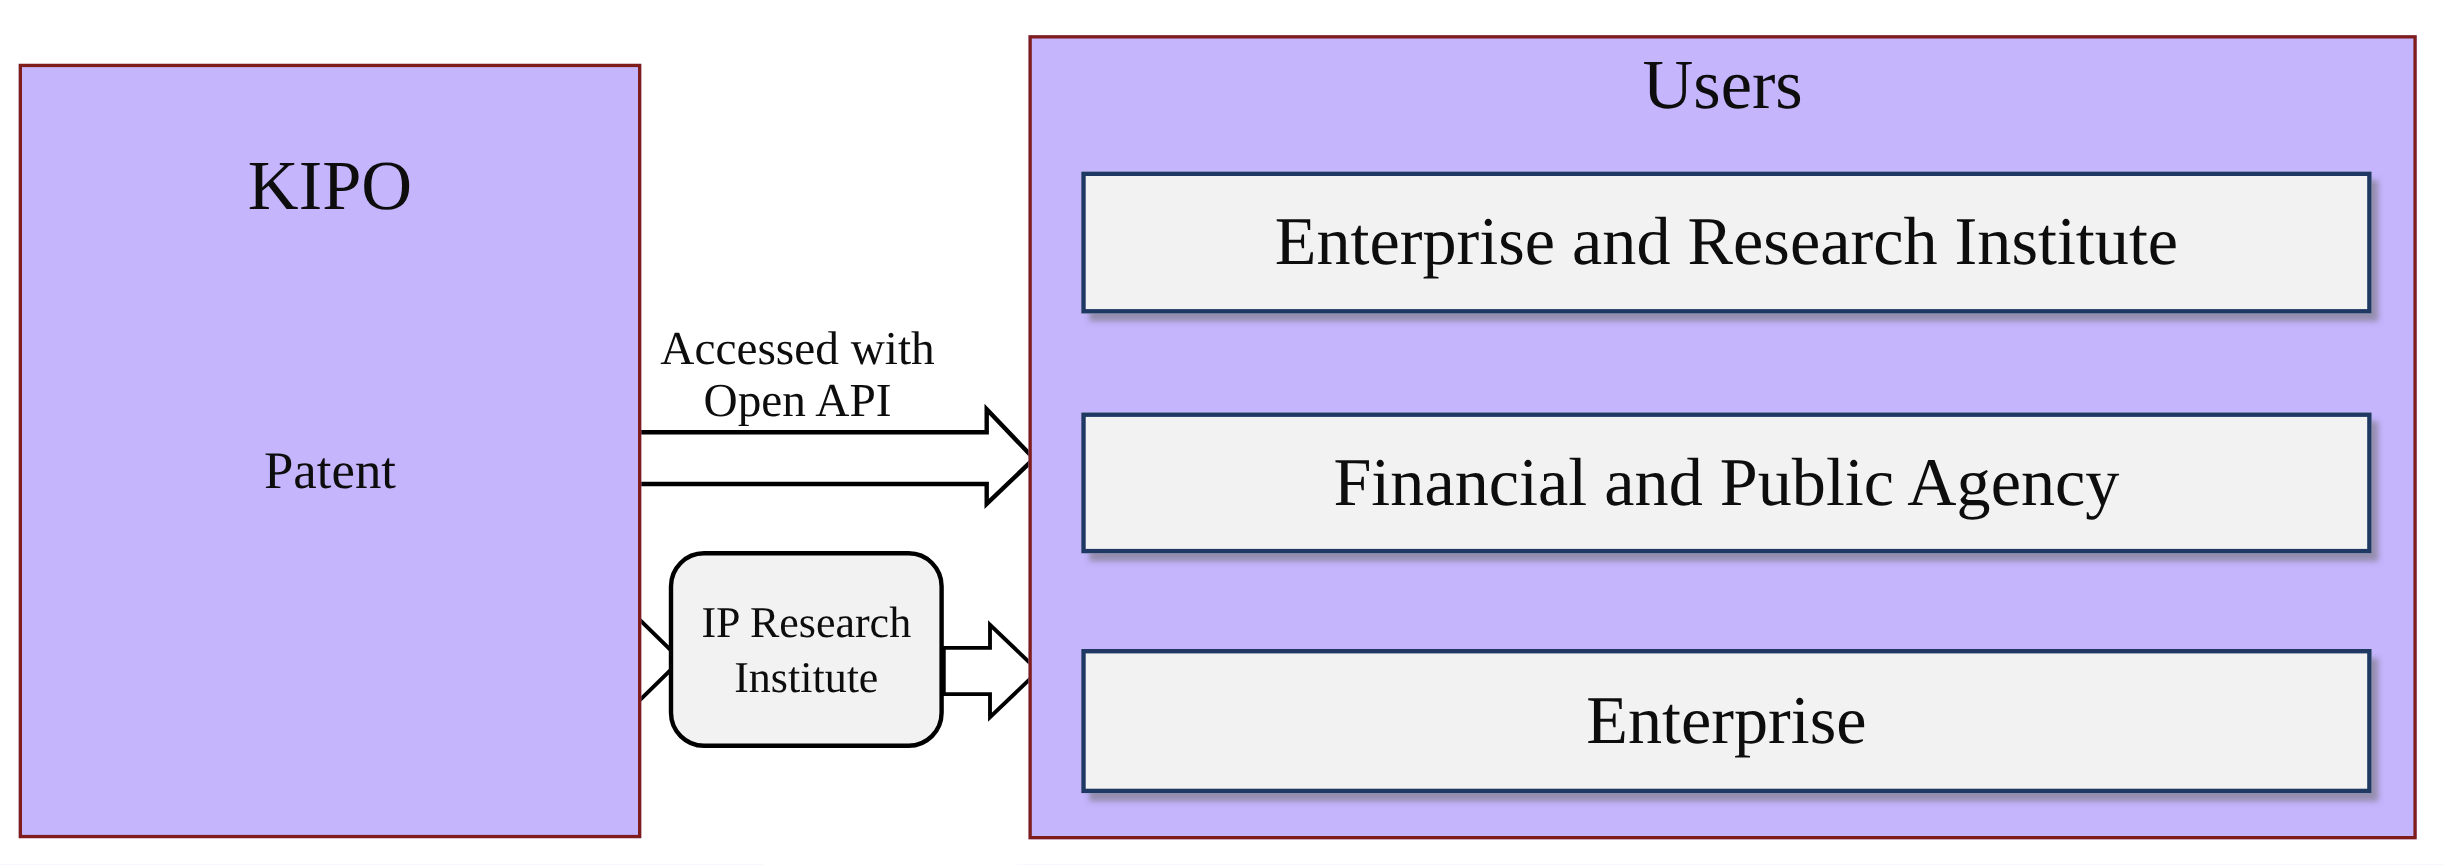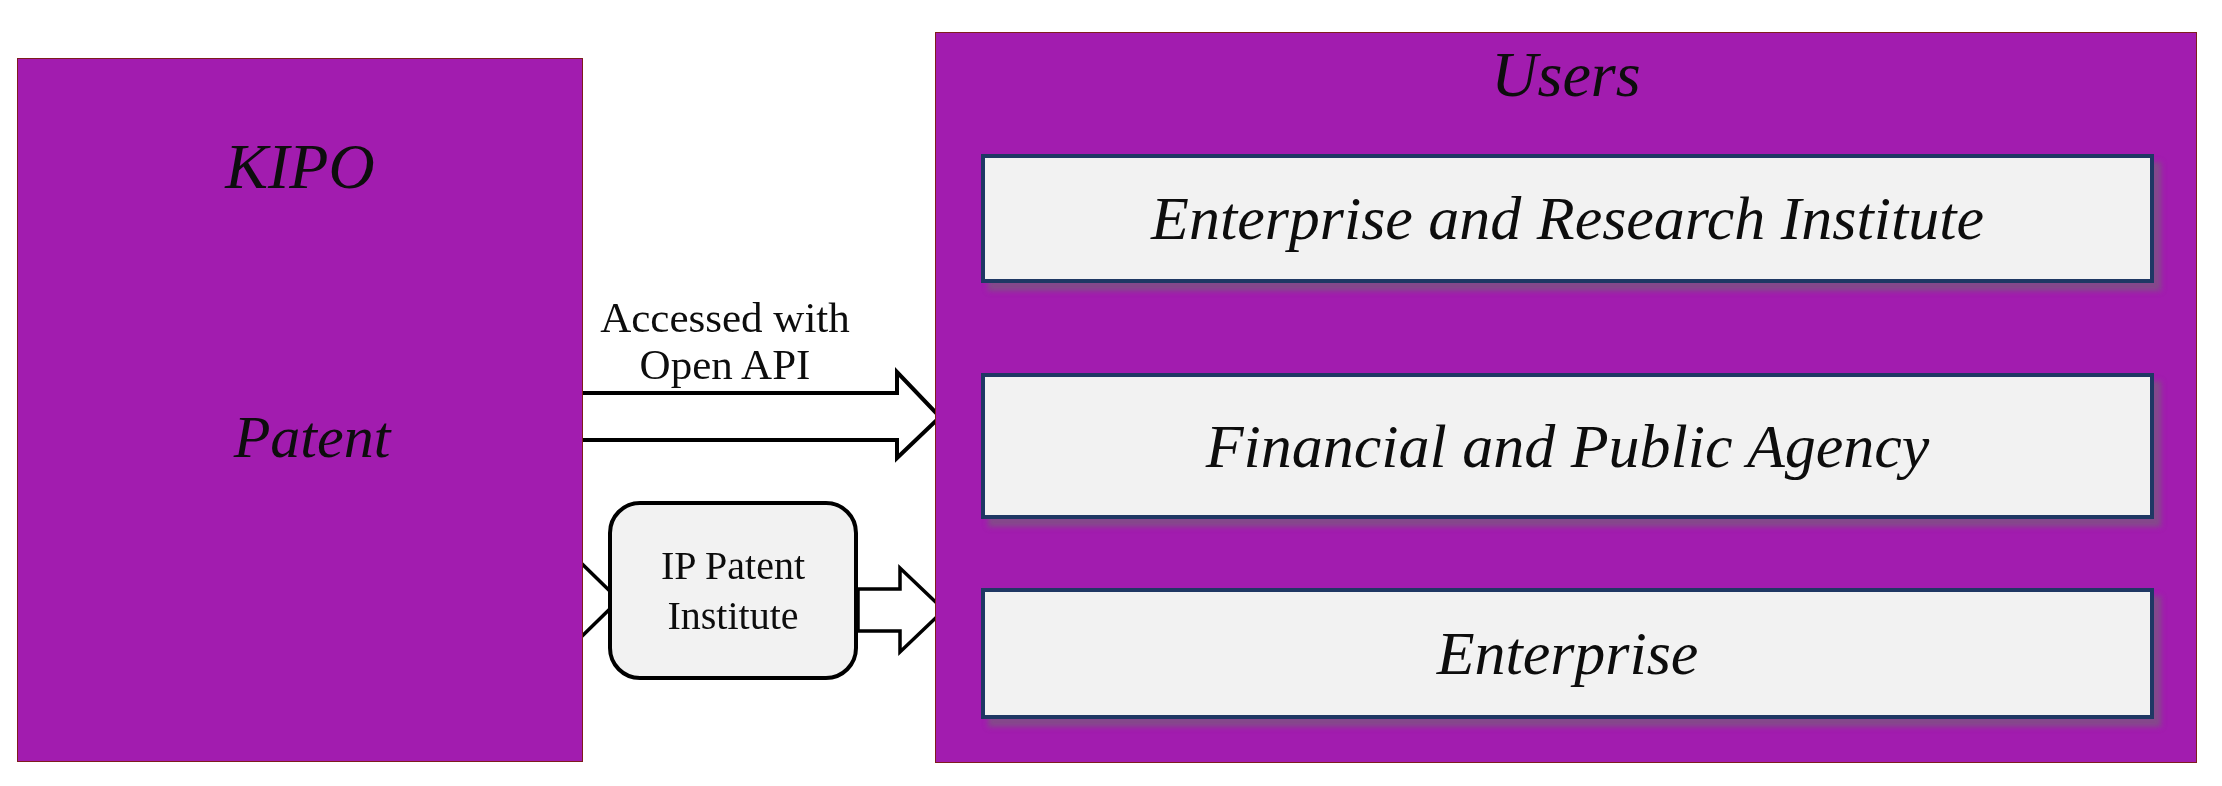--- a/index.html
+++ b/index.html
@@ -12,46 +12,44 @@
     width: 2222px;
     height: 786px;
     background: #ffffff;
     font-family: "Liberation Serif", serif;
     color: #0d0d0d;
     overflow: hidden;
   }
   .panel {
     position: absolute;
     box-sizing: border-box;
-    border: 1px solid #7f1d1d;
-    background: #a21caf;
-    font-style: italic;
+    border: 3px solid #7f1d1d;
+    background: #c4b5fd;
   }
   #kipo-panel { left: 17px; top: 58px; width: 566px; height: 704px; }
   #users-panel { left: 935px; top: 32px; width: 1262px; height: 731px; }
   .panel-title {
     position: absolute;
     left: 0;
     width: 100%;
     text-align: center;
     font-size: 64px;
     line-height: 64px;
     white-space: nowrap;
   }
   #kipo-title { top: 76px; }
   #users-title { top: 10px; }
   #db-label {
     position: absolute;
     left: 0;
-    top: 338px;
+    top: 328px;
     width: 100%;
     text-align: center;
-    font-size: 60px;
+    font-size: 48px;
     line-height: 80px;
-    padding-left: 12px;
   }
   .shape-layer {
     position: absolute;
     left: 0;
     top: 0;
     width: 2222px;
     height: 786px;
     pointer-events: none;
   }
   #api-arrow-label {
@@ -91,21 +89,21 @@
     background: #f2f2f2;
     box-shadow: 7px 8px 5px rgba(110,110,110,0.55);
     display: flex;
     justify-content: center;
     align-items: center;
     text-align: center;
     font-size: 62px;
     white-space: nowrap;
   }
   #user-group-university { top: 121px; height: 129px; }
-  #user-group-financial  { top: 340px; height: 146px; }
+  #user-group-financial  { top: 340px; height: 128px; }
   #user-group-enterprise { top: 555px; height: 131px; }
 </style>
 </head>
 <body>
 
 <div class="canvas">
 
   <svg class="shape-layer" viewBox="0 0 2222 786" xmlns="http://www.w3.org/2000/svg">
 
     <g>
@@ -126,21 +124,21 @@
       <div>Patent</div>
     </div>
   </div>
 
   <div id="api-arrow-label">
     <div>Accessed with</div>
     <div>Open API</div>
   </div>
 
   <div id="ip-providers-node">
-    <div>IP Patent</div>
+    <div>IP Research</div>
     <div>Institute</div>
   </div>
 
   <div class="panel" id="users-panel">
     <div class="panel-title" id="users-title">Users</div>
     <div class="user-group" id="user-group-university">
       <span>Enterprise and Research Institute</span>
     </div>
     <div class="user-group" id="user-group-financial">
       <span>Financial and Public Agency</span>

